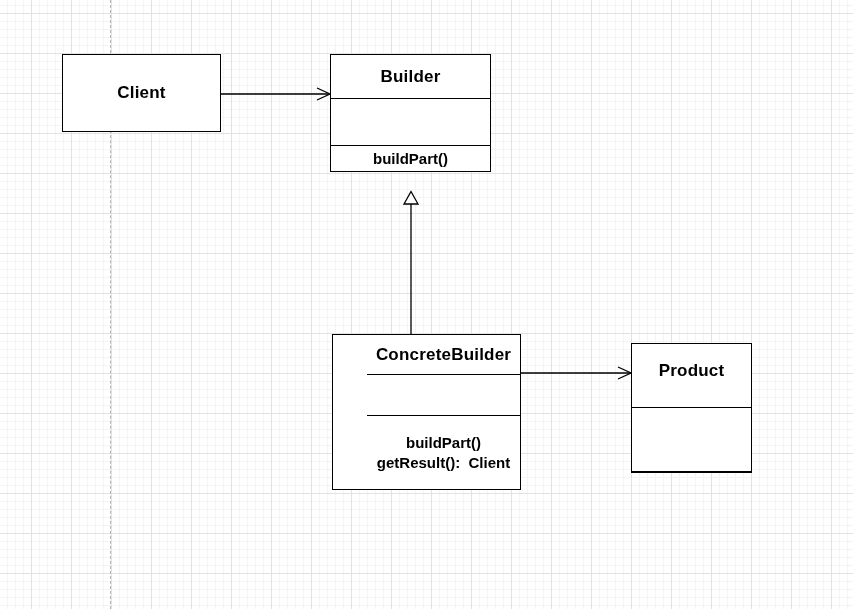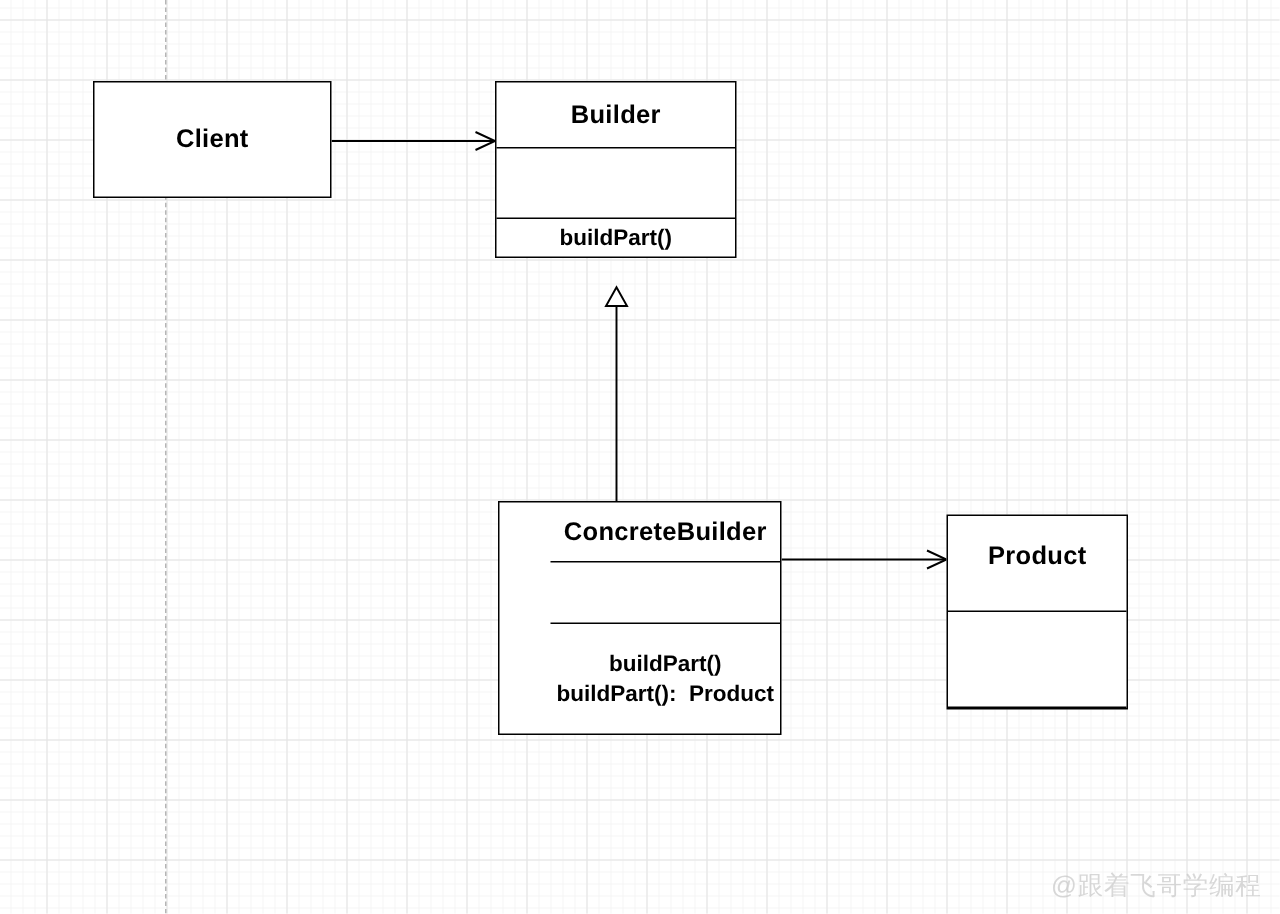--- a/index.html
+++ b/index.html
@@ -118,27 +118,26 @@
     <div class="cmp uml-methods" style="flex:1">
       <div>buildPart()</div>
     </div>
   </div>
 
   <div class="uml-box box-concrete-builder" style="left:332px; top:334px; width:189px; height:156px;padding-left:34px;">
     <div class="cmp uml-title" style="height:39px">ConcreteBuilder</div>
     <div class="cmp" style="height:41px"></div>
     <div class="cmp uml-methods" style="flex:1">
       <div>buildPart()</div>
-      <div>buildPart():  Product</div>
+      <div>getResult():  Client</div>
     </div>
   </div>
 
   <div class="uml-box box-product" style="left:631px; top:343px; width:121px; height:130px;gap:24px;">
     <div class="cmp uml-title" style="height:39px">Product</div>
     <div class="cmp" style="height:41px"></div>
     <div class="cmp" style="flex:1"></div>
   </div>
 
   <div class="watermark-wrap">
-    <span class="watermark-ghost">@跟着飞哥学编程</span>
   </div>
 
 </div>
 
 </body></html>

